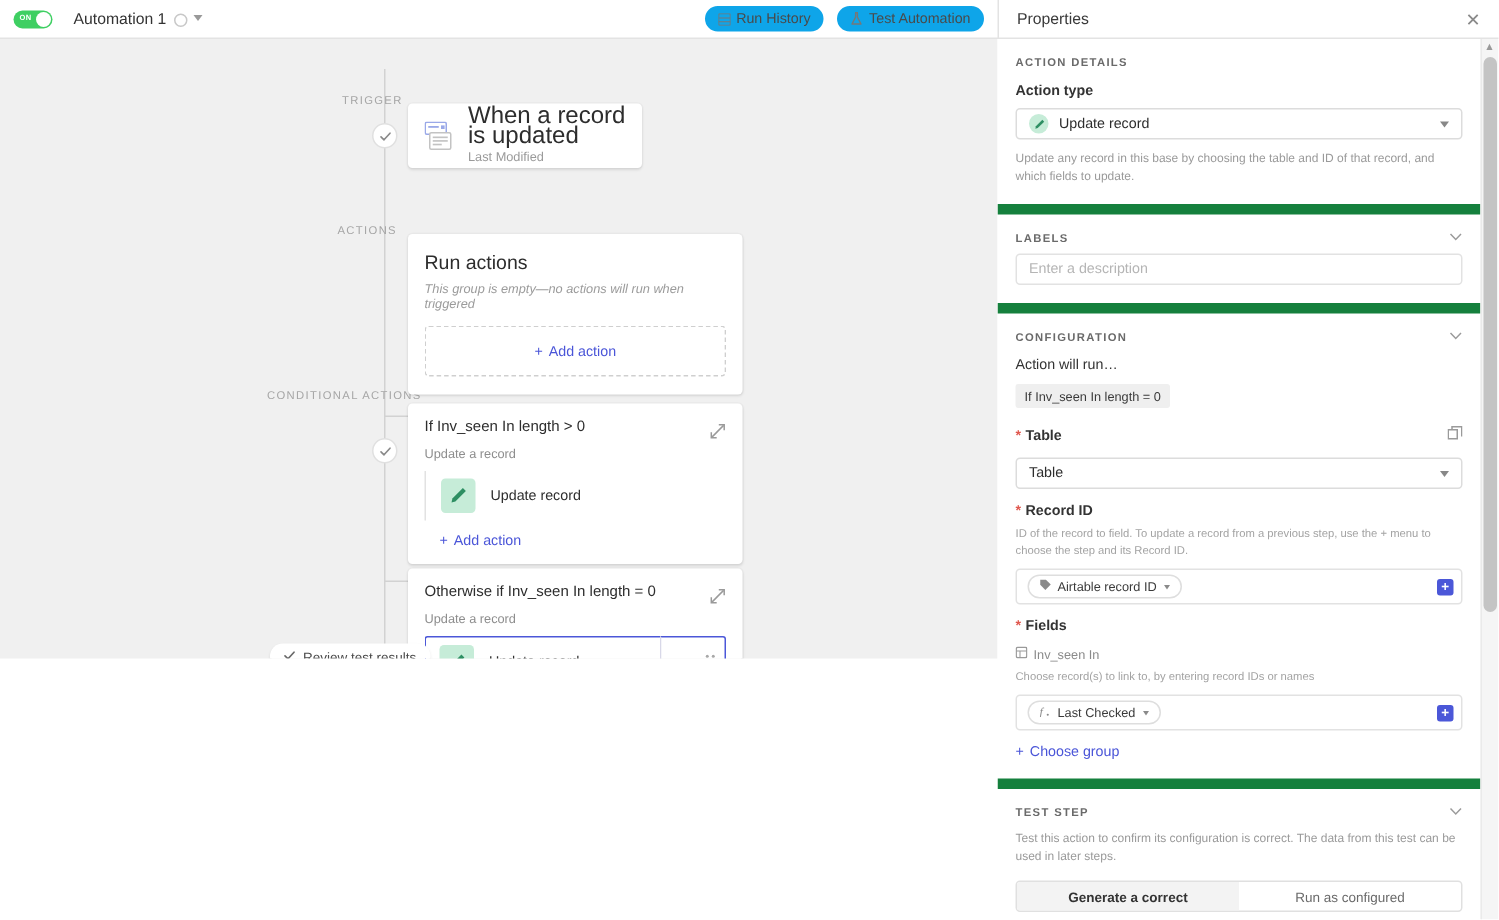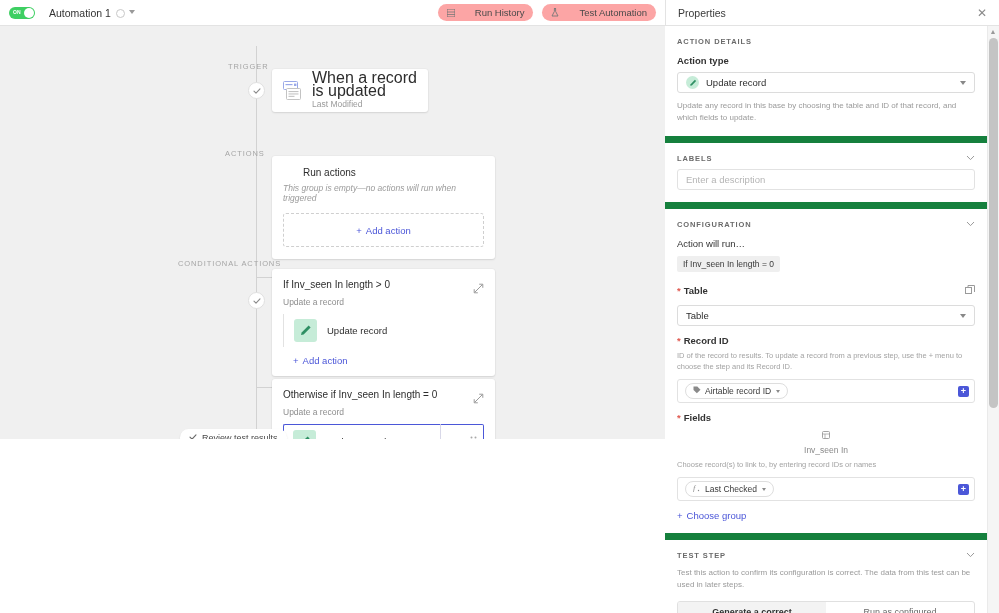--- a/index.html
+++ b/index.html
@@ -36,23 +36,23 @@
     margin-left: 5px; width: 9px; height: 9px; border-radius: 50%;
     border: 1px solid #c8c8c8; display: inline-block; position: relative; top: 1px;
   }
   .caret-sm {
     margin-left: 4px; display: inline-block;
     border-left: 3px solid transparent; border-right: 3px solid transparent;
     border-top: 4px solid #999; position: relative; top: -1px;
   }
   .topbar-spacer { flex: 1; }
   .pill-btn {
-    height: 17px; border-radius: 9px; background: #fca5a5; color: #4a4a4a;
+    height: 17px; border-radius: 9px; background: #0ea5e9; color: #4a4a4a;
     font-size: 9.5px; display: flex; align-items: center; padding: 0 9px;
-    margin-right: 9px; cursor: pointer; gap: 20px;
+    margin-right: 9px; cursor: pointer; gap: 4px;
   }
   .pill-btn svg { display: block; }
   .props-title-wrap {
     width: 334px; height: 26px; display: flex; align-items: center;
     border-left: 1px solid #e3e3e3; padding: 0 10px 0 12px; flex: none;
   }
   .props-title { font-size: 10.5px; color: #3a3a3a; }
   .close-x {
     margin-left: auto; font-size: 12px; color: #8a8a8a; cursor: pointer;
     line-height: 1; padding: 2px 2px;
@@ -108,21 +108,21 @@
     left: 272px; top: 43px; width: 156px; height: 43px;
     display: flex; align-items: center; padding: 0 11px; cursor: pointer;
   }
   .trigger-icon { width: 19px; height: 20px; flex: none; margin-right: 10px; }
   .trigger-text .t1 { font-size: 16px; color: #2d2d2d; font-weight: 500; line-height: 13px;}
   .trigger-text .t2 { font-size: 8.5px; color: #9a9a9a; margin-top: 2px; line-height: 11px;}
 
   .group-card {
     left: 272px; top: 130px; width: 223px; padding: 11px 11px 12px 11px;
   }
-  .group-title { font-size: 10px; color: #2d2d2d; font-weight: 500; margin-left: 20px; }
+  .group-title { font-size: 13px; color: #2d2d2d; font-weight: 500; }
   .group-sub {
     font-size: 8.5px; color: #9b9b9b; font-style: italic; margin-top: 5px;
   }
   .dashed-add {
     margin-top: 10px; height: 34px; border: 1px dashed #cfcfcf; border-radius: 3px;
     display: flex; align-items: center; justify-content: center;
     color: #4a55d8; font-size: 9.5px; cursor: pointer; gap: 4px; font-weight: 500;
   }
 
   .cond-card {
@@ -230,21 +230,21 @@
   }
   .blue-plus {
     margin-left: auto; width: 11px; height: 11px; border-radius: 2px;
     background: #4b57d8; color: #fff; font-size: 9px; line-height: 11px;
     text-align: center; cursor: pointer; flex: none; font-weight: bold;
   }
   .choose-field {
     margin-top: 9px; color: #4a55d8; font-size: 9.5px; display: flex;
     align-items: center; gap: 4px; cursor: pointer; font-weight: 500;
   }
-  .field-name { font-size: 8.5px; color: #8a8a8a; display: flex; align-items: center; gap: 4px; margin-top: 8px; flex-direction: column;}
+  .field-name { font-size: 8.5px; color: #8a8a8a; display: flex; align-items: center; gap: 4px; margin-top: 8px;}
 
   .segmented {
     margin-top: 10px; height: 21px; border: 1px solid #e0e0e0; border-radius: 3px;
     display: flex; overflow: hidden;
   }
   .seg {
     flex: 1; display: flex; align-items: center; justify-content: center;
     font-size: 9px; color: #6a6a6a; cursor: pointer;
   }
   .seg.active { background: #f3f3f3; color: #333; font-weight: 600; }
@@ -490,21 +490,21 @@
               <path d="M3 2.5 L3 0.5 L9.5 0.5 L9.5 7" fill="none" stroke="#9a9a9a" stroke-width="1"></path>
             </svg>
         </span>
       </div>
       <div class="select">
         <span class="val">Table</span>
         <span class="dd"></span>
       </div>
 
       <div class="lbl lbl-req">Record ID</div>
-      <div class="helper-tight">ID of the record to results. To update a record from a previous step, use the + menu to choose the step and its Record ID.</div>
+      <div class="helper-tight">ID of the record to field. To update a record from a previous step, use the + menu to choose the step and its Record ID.</div>
       <div class="token-box">
         <span class="token">
           <span>
             <svg width="8" height="8" viewBox="0 0 8 8">
                 <path d="M0.5 0.5 L4.3 0.5 L7.5 3.7 L3.9 7.3 L0.5 3.9 Z" fill="#8a8a8a"></path>
               </svg>
           </span>
           <span>Airtable record ID</span>
           <span class="dd2"></span>
         </span>

